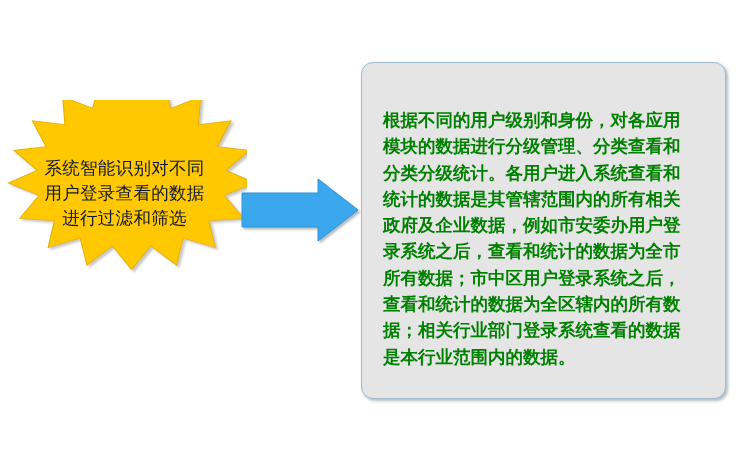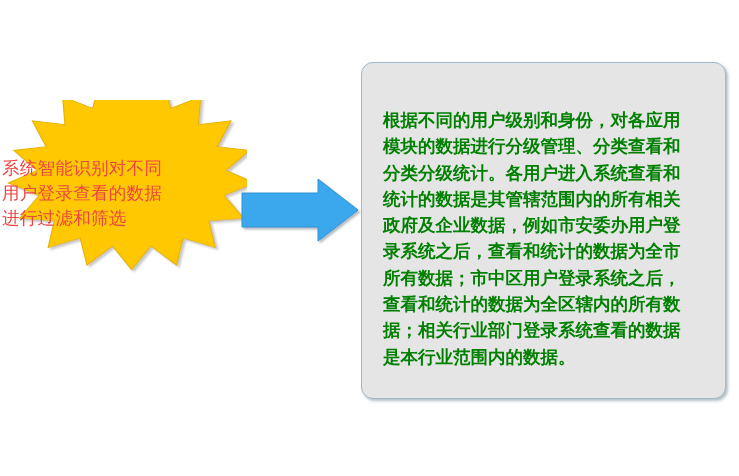--- a/index.html
+++ b/index.html
@@ -36,21 +36,22 @@
     left: 0; top: 0;
     width: 245px;
     height: 196px;
     display: block;
   }
   #star-text {
     position: absolute;
     left: 0;
     top: 56px;
     width: 245px;
-    color: #ef4444;
+    text-align: center;
+    color: #0f172a;
     font-size: 17.5px;
     line-height: 25px;
     font-weight: normal;
     letter-spacing: 0.3px;
     white-space: pre-line;
     pointer-events: none;
   }
 
   
   #arrow {

